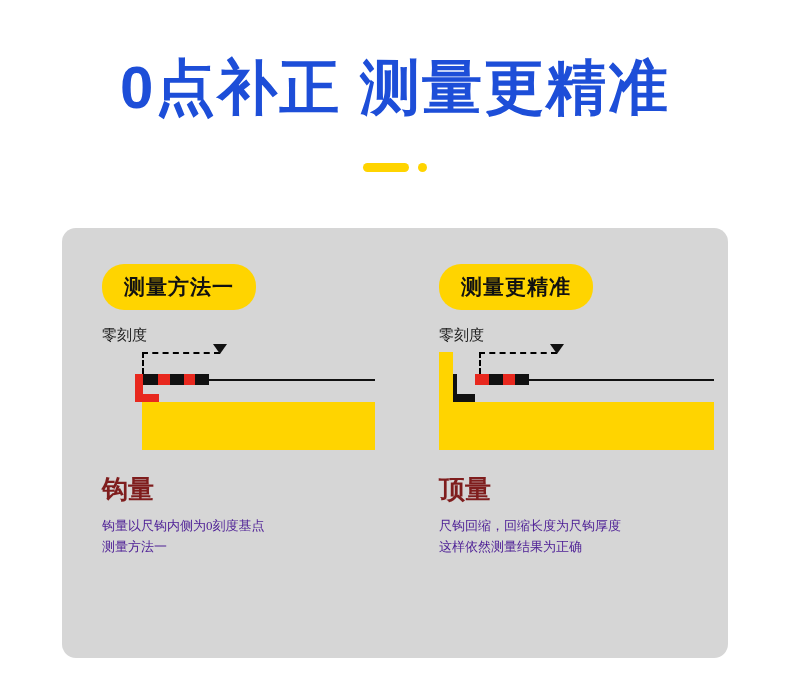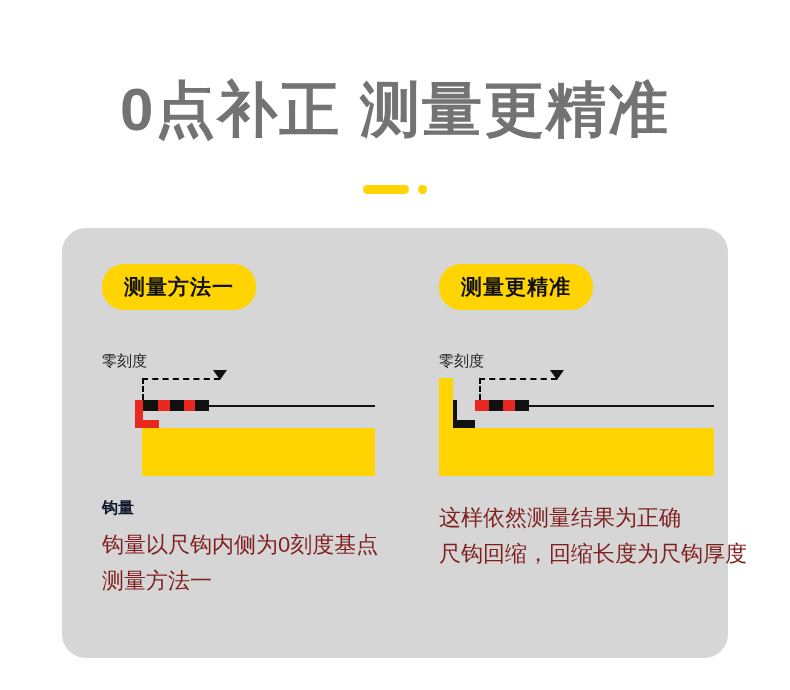--- a/index.html
+++ b/index.html
@@ -13,23 +13,23 @@
     font-family: "Liberation Sans", "DejaVu Sans", sans-serif;
     overflow: hidden;
     position: relative;
   }
 
   
   .page-title {
     text-align: center;
     font-size: 60px;
     font-weight: bold;
-    color: #737373;
+    color: #1d4ed8;
     letter-spacing: 2px;
-    margin-top: 77px;
+    margin-top: 55px;
     line-height: 1.1;
     white-space: nowrap;
   }
 
   .divider-row {
     display: flex;
     align-items: center;
     justify-content: center;
     gap: 9px;
     margin-top: 34px;
@@ -49,21 +49,21 @@
   }
 
   
   .panel {
     position: absolute;
     left: 62px;
     top: 228px;
     width: 666px;
     height: 430px;
     background: #d6d6d6;
-    border-radius: 24px;
+    border-radius: 14px;
   }
 
   .columns {
     display: flex;
     padding: 36px 0 0 0;
   }
   .col {
     width: 333px;
     position: relative;
     box-sizing: border-box;
@@ -83,21 +83,21 @@
     border-radius: 22px;
     padding: 9px 22px;
     letter-spacing: 1px;
   }
 
   
   .diagram {
     position: relative;
     width: 290px;
     height: 140px;
-    margin-top: 42px;
+    margin-top: 16px;
   }
   .zero-label {
     position: absolute;
     font-size: 15px;
     color: #1a1a1a;
     white-space: nowrap;
   }
   .yellow-block {
     position: absolute;
     background: #ffd400;
@@ -127,33 +127,34 @@
     position: absolute;
     width: 0;
     height: 0;
     border-left: 7px solid transparent;
     border-right: 7px solid transparent;
     border-top: 10px solid #111;
   }
 
   
   .caption-title {
-    font-size: 16px;
+    font-size: 26px;
     font-weight: bold;
-    color: #0f172a;
+    color: #7f1d1d;
     margin-top: 6px;
   }
   .caption-lines {
     margin-top: 8px;
   }
   .caption-line {
-    font-size: 22px;
-    color: #7f1d1d;
+    font-size: 13px;
+    color: #4c1d95;
     line-height: 1.62;
     white-space: nowrap;
+    font-family: Liberation Serif, serif;
   }
 </style>
 </head>
 <body>
 
 <div class="page">
 
   <h1 class="page-title">0点补正 测量更精准</h1>
 
   <div class="divider-row">
@@ -218,21 +219,22 @@
           <div class="redbar" style="left:36px; top:48px; width:14px; height:11px;"></div>
           <div class="blackbar" style="left:50px; top:48px; width:14px; height:11px;"></div>
           <div class="redbar" style="left:64px; top:48px; width:12px; height:11px;"></div>
           <div class="blackbar" style="left:76px; top:48px; width:14px; height:11px;"></div>
 
           <div class="tape-line" style="left:90px; top:53px; width:185px;"></div>
 
           <div class="yellow-block" style="left:0px; top:76px; width:275px; height:48px;"></div>
         </div>
 
+        <div class="caption-title">顶量</div>
         <div class="caption-lines">
+          <div class="caption-line">尺钩回缩，回缩长度为尺钩厚度</div>
           <div class="caption-line">这样依然测量结果为正确</div>
-          <div class="caption-line">尺钩回缩，回缩长度为尺钩厚度</div>
         </div>
       </div>
 
     </div>
   </div>
 </div>
 
 </body></html>

